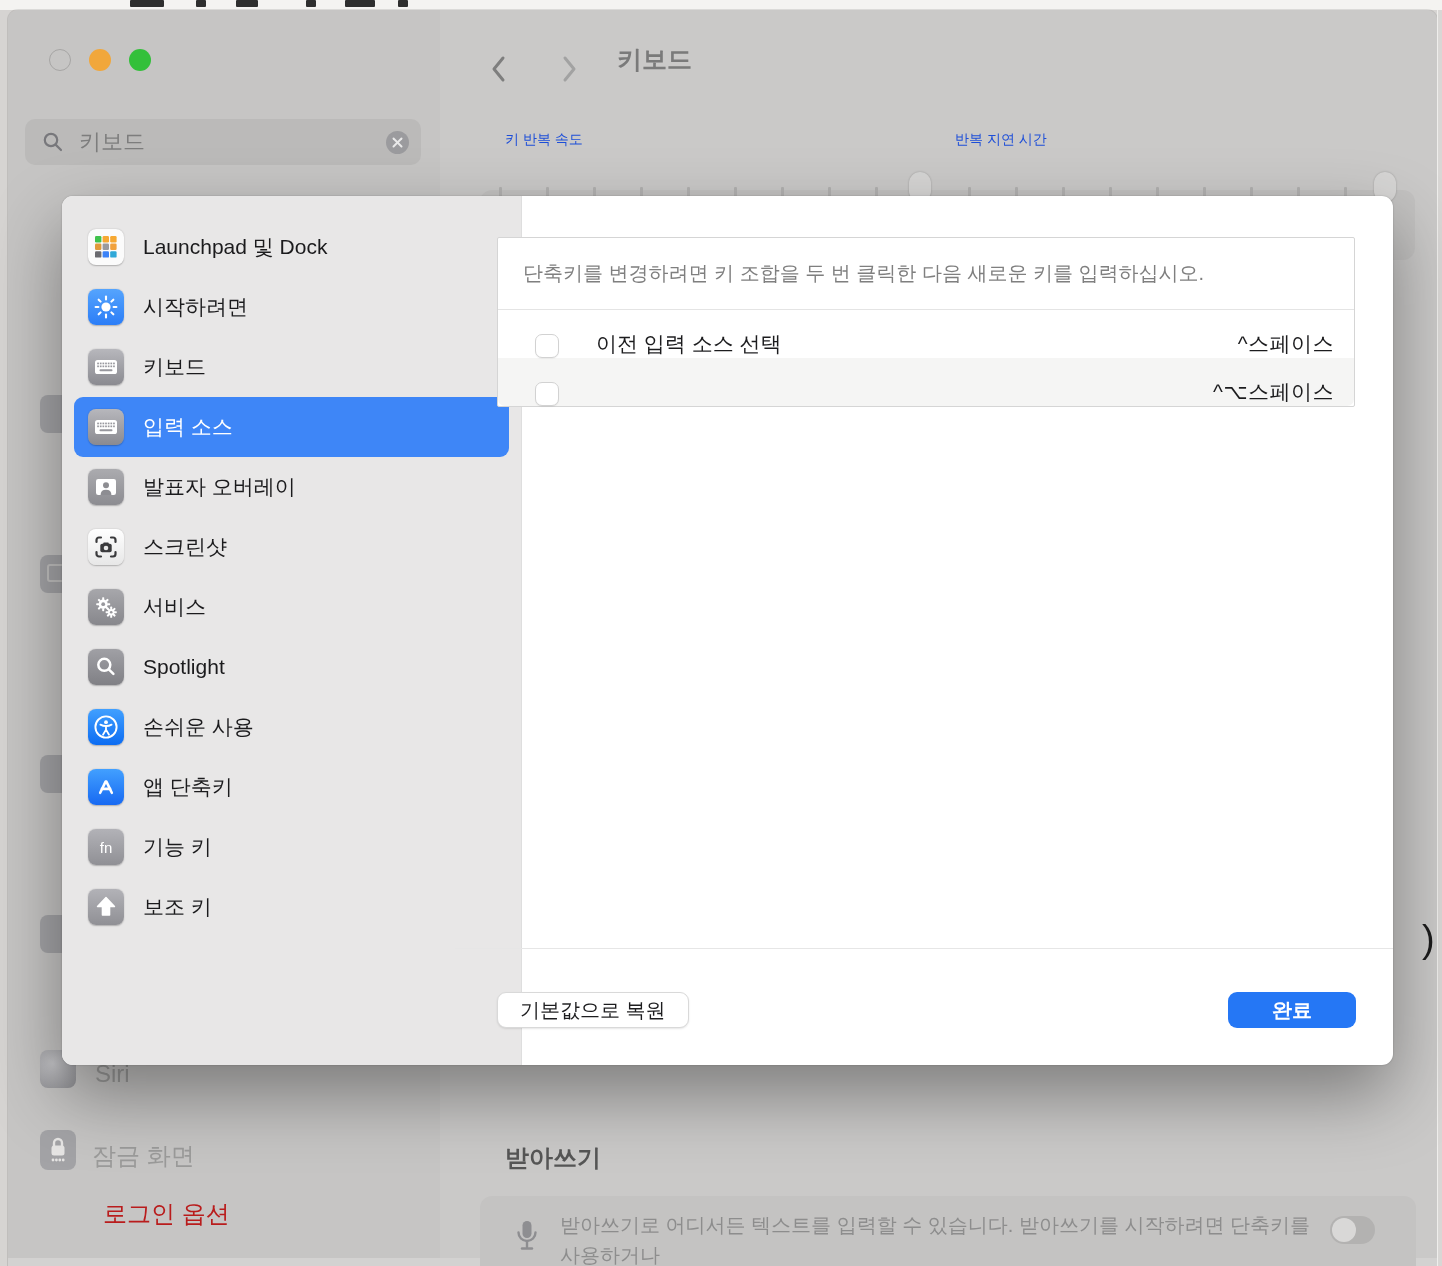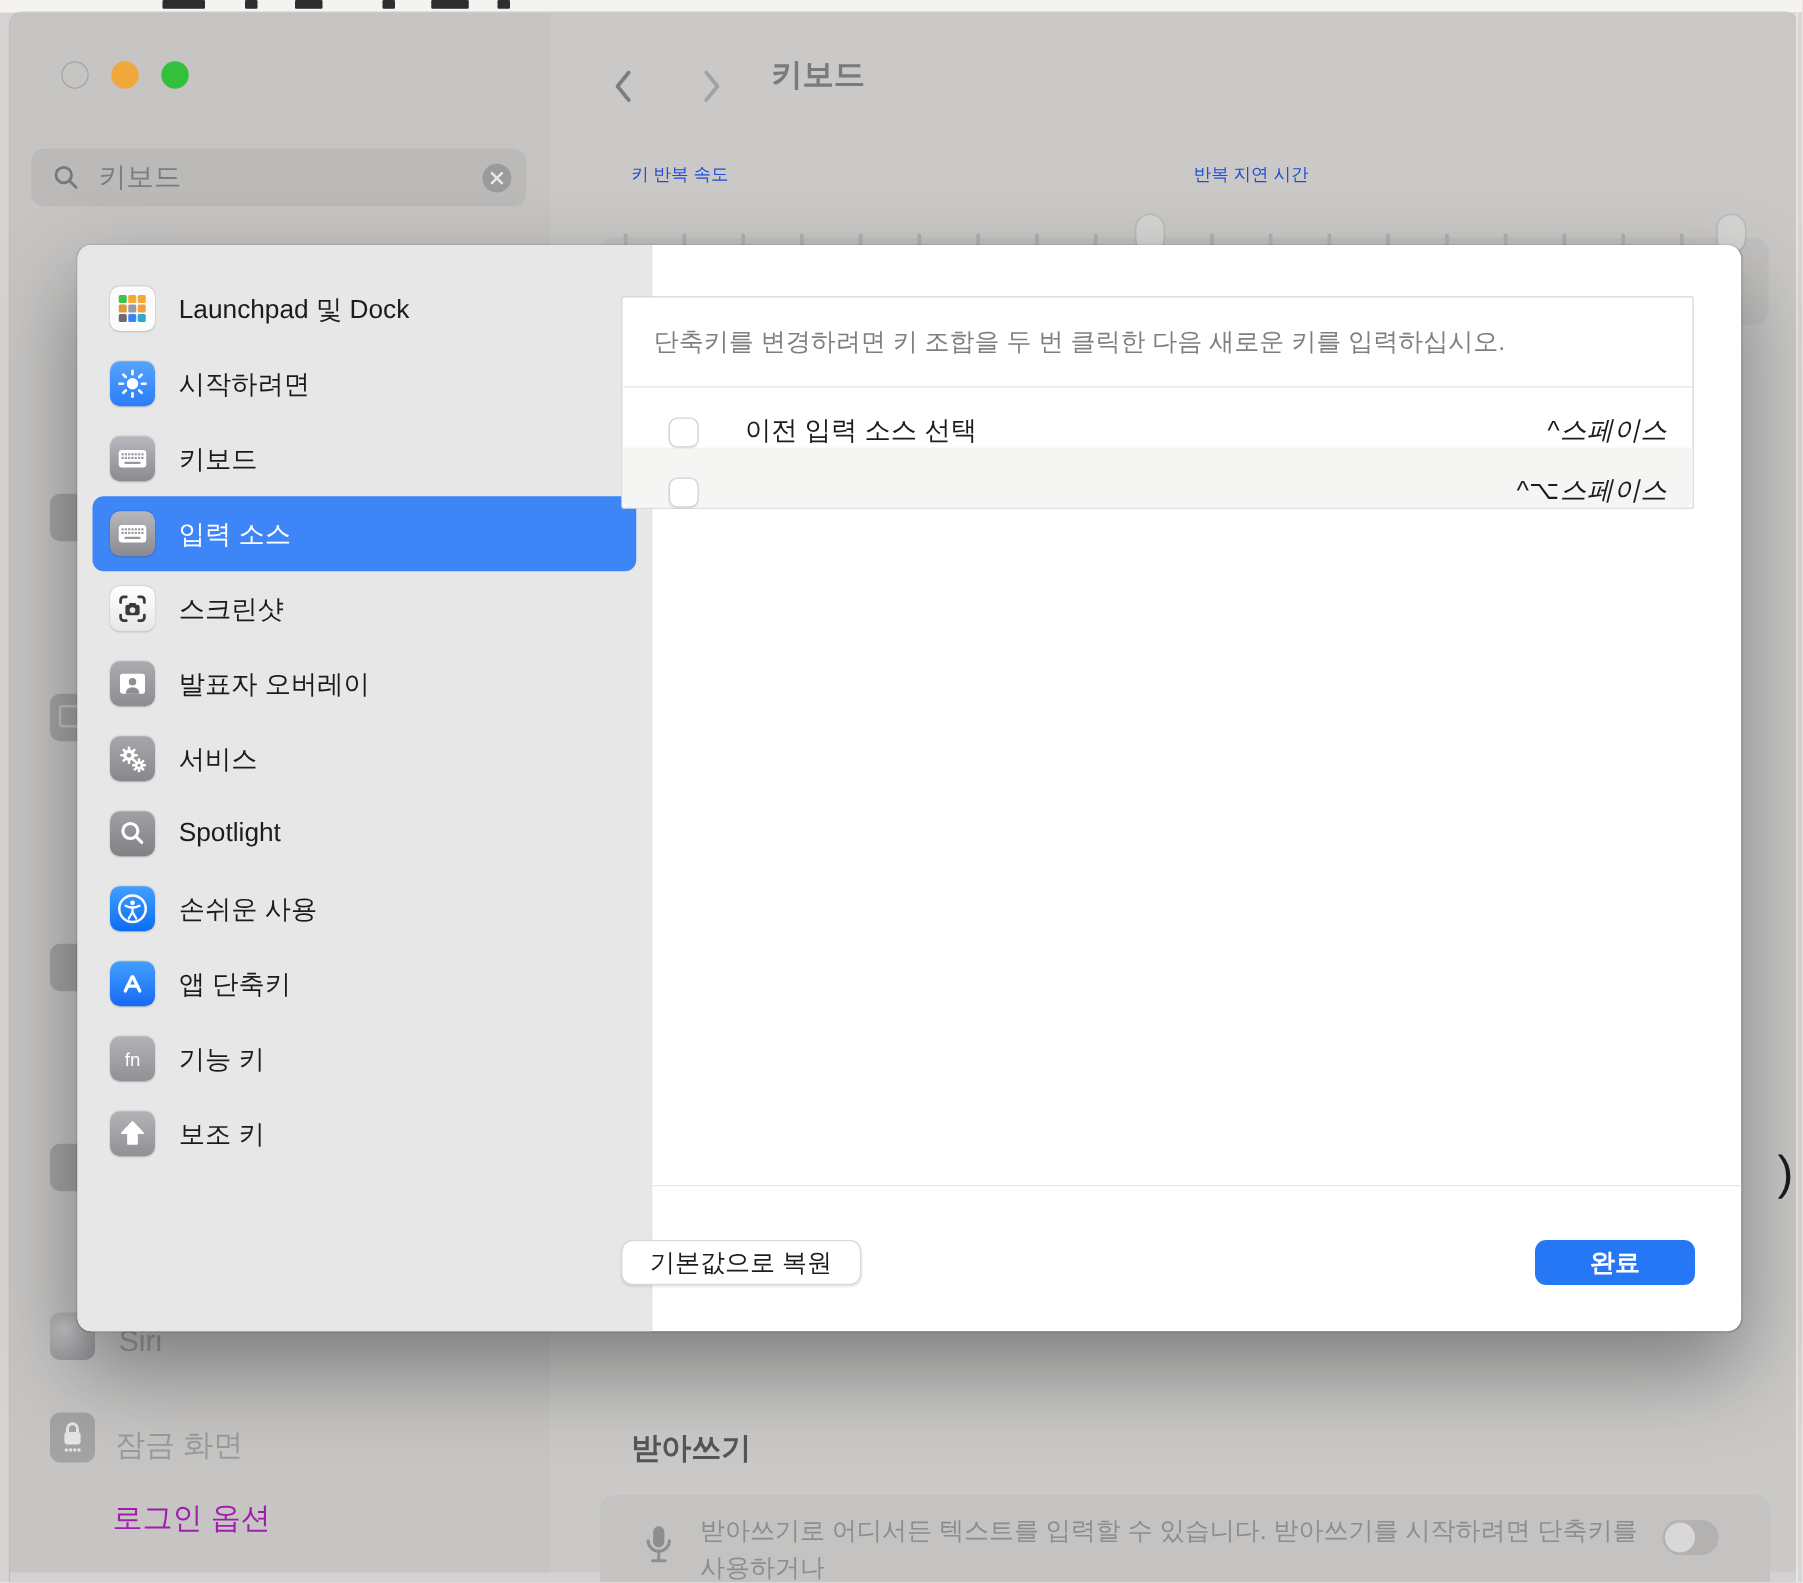--- a/index.html
+++ b/index.html
@@ -71,21 +71,21 @@
     justify-content:center;box-shadow:0 0.5px 1.5px rgba(0,0,0,.25);}
 
   .sc-table{position:absolute;left:435px;top:41px;width:858px;border:1px solid #d5d5d5;border-radius:2px;background:#fff;}
   .sc-instruction{height:72px;display:flex;align-items:center;padding:0 25px;font-size:20px;color:#7f7f7f;
     border-bottom:1px solid #e4e4e4;}
   .srow{height:48px;display:flex;align-items:flex-end;padding:0 20px 0 37px;}
   .srow.alt{background:#f5f5f4;border-radius:0 0 7px 7px;}
   .checkbox{width:24px;height:24px;border-radius:7px;background:#fff;border:1.5px solid #d2d2d2;
     box-shadow:0 1px 1px rgba(0,0,0,.05);flex:none;}
   .srow-label{margin-left:37px;font-size:21px;color:#1c1c1e;}
-  .srow-keys{margin-left:auto;font-size:21px;color:#1c1c1e;letter-spacing:.5px;font-style:italic;}
+  .srow-keys{margin-left:auto;font-size:21px;color:#1c1c1e;letter-spacing:.5px;}
 
   .modal-footer{position:absolute;left:393px;right:0;bottom:0;height:117px;border-top:1px solid #e6e6e6;}
   .btn-restore{position:absolute;left:42px;top:43px;height:36px;padding:12px 22px;border-radius:9px;
     background:#ffffff;border:1px solid #d9d9d9;box-shadow:0 1px 2px rgba(0,0,0,.10);
     font-size:20px;color:#1d1d1f;display:flex;align-items:center;}
   .btn-done{position:absolute;right:37px;top:43px;height:36px;width:128px;border-radius:9px;
     background:#2577f5;color:#fff;font-size:20px;font-weight:600;display:flex;align-items:center;justify-content:center;}
 </style>
 </head>
 <body>
@@ -143,21 +143,21 @@
       <svg width="36" height="40" viewBox="0 0 36 40">
           <path d="M14 16 v-3 a4 4 0 0 1 8 0 v3" fill="none" stroke="#e6e5e4" stroke-width="2.4"></path>
           <rect x="11.5" y="15.5" width="13" height="10" rx="2.5" fill="#e6e5e4"></rect>
           <circle cx="13" cy="30" r="1.4" fill="#e6e5e4"></circle>
           <circle cx="16.4" cy="30" r="1.4" fill="#e6e5e4"></circle>
           <circle cx="19.8" cy="30" r="1.4" fill="#e6e5e4"></circle>
           <circle cx="23.2" cy="30" r="1.4" fill="#e6e5e4"></circle>
         </svg>
     </div>
     <div class="bg-label" style="left:84px;top:1130px">잠금 화면</div>
-    <div class="bg-label" style="left:82px;top:1188px;color:#a21caf">로그인 옵션</div>
+    <div class="bg-label" style="left:95px;top:1188px;color:#b91c1c">로그인 옵션</div>
 
     <span class="nav-chev" style="left:481px">
       <svg width="20" height="30" viewBox="0 0 20 30">
           <polyline points="14,4 5,15 14,26" fill="none" stroke="#7e7e7e" stroke-width="3" stroke-linecap="round" stroke-linejoin="round"></polyline>
         </svg>
     </span>
     <span class="nav-chev" style="left:551px">
       <svg width="20" height="30" viewBox="0 0 20 30">
           <polyline points="6,4 15,15 6,26" fill="none" stroke="#a2a2a2" stroke-width="3" stroke-linecap="round" stroke-linejoin="round"></polyline>
         </svg>
@@ -286,42 +286,42 @@
                 <rect x="17.15" y="16.5" width="1.7" height="1.7" fill="#97979d"></rect>
                 <rect x="19.799999999999997" y="16.5" width="1.7" height="1.7" fill="#97979d"></rect>
                 <rect x="22.45" y="16.5" width="1.7" height="1.7" fill="#97979d"></rect>
                 <rect x="25.099999999999998" y="16.5" width="1.7" height="1.7" fill="#97979d"></rect>
                 <rect x="11.5" y="20.3" width="13" height="1.9" rx="0.9" fill="#97979d"></rect>
               </svg>
             </span>
             <span class="side-label">입력 소스</span>
           </div>
           <div class="side-item">
+            <span class="app-icon" style="background: linear-gradient(rgb(171, 171, 175), rgb(140, 140, 145));">
+              <svg width="36" height="36" viewBox="0 0 36 36">
+                <rect x="8" y="10" width="20" height="16" rx="2.2" fill="#fff"></rect>
+    <circle cx="18" cy="16.3" r="3" fill="#8d8d92"></circle>
+                <path d="M12.6 26 q0-5.3 5.4-5.3 q5.4 0 5.4 5.3 Z" fill="#8d8d92"></path>
+              </svg>
+            </span>
+            <span class="side-label">발표자 오버레이</span>
+          </div>
+          <div class="side-item">
             <span class="app-icon" style="background: linear-gradient(rgb(255, 255, 255), rgb(231, 231, 231));">
               <svg width="36" height="36" viewBox="0 0 36 36">
                 <path d="M8.5 13 v-2 a2.5 2.5 0 0 1 2.5-2.5 h2" stroke="#3a3a3c" stroke-width="2.2" stroke-linecap="round" fill="none"></path>
                 <path d="M23 8.5 h2 a2.5 2.5 0 0 1 2.5 2.5 v2" stroke="#3a3a3c" stroke-width="2.2" stroke-linecap="round" fill="none"></path>
       <path d="M27.5 23 v2 a2.5 2.5 0 0 1-2.5 2.5 h-2" stroke="#3a3a3c" stroke-width="2.2" stroke-linecap="round" fill="none"></path>
                 <path d="M13 27.5 h-2 a2.5 2.5 0 0 1-2.5-2.5 v-2" stroke="#3a3a3c" stroke-width="2.2" stroke-linecap="round" fill="none"></path>
       <rect x="15.2" y="13.4" width="5.6" height="2.4" rx="1" fill="#3a3a3c"></rect>
                 <rect x="12.3" y="14.8" width="11.4" height="8.4" rx="1.8" fill="#3a3a3c"></rect>
       <circle cx="18" cy="19" r="2.3" fill="#e9e9e9"></circle>
               </svg>
             </span>
             <span class="side-label">스크린샷</span>
-          </div>
-          <div class="side-item">
-            <span class="app-icon" style="background: linear-gradient(rgb(171, 171, 175), rgb(140, 140, 145));">
-              <svg width="36" height="36" viewBox="0 0 36 36">
-                <rect x="8" y="10" width="20" height="16" rx="2.2" fill="#fff"></rect>
-    <circle cx="18" cy="16.3" r="3" fill="#8d8d92"></circle>
-                <path d="M12.6 26 q0-5.3 5.4-5.3 q5.4 0 5.4 5.3 Z" fill="#8d8d92"></path>
-              </svg>
-            </span>
-            <span class="side-label">발표자 오버레이</span>
           </div>
           <div class="side-item">
             <span class="app-icon" style="background: linear-gradient(rgb(167, 167, 171), rgb(135, 135, 140));">
               <svg width="36" height="36" viewBox="0 0 36 36">
                 <g transform="translate(15.2,15.2)">
                   <g fill="#fff">
                     <rect x="-1" y="-7" width="2" height="3" rx="0.6" transform="rotate(0)"></rect>
                     <rect x="-1" y="-7" width="2" height="3" rx="0.6" transform="rotate(45)"></rect>
                     <rect x="-1" y="-7" width="2" height="3" rx="0.6" transform="rotate(90)"></rect>
                     <rect x="-1" y="-7" width="2" height="3" rx="0.6" transform="rotate(135)"></rect>

